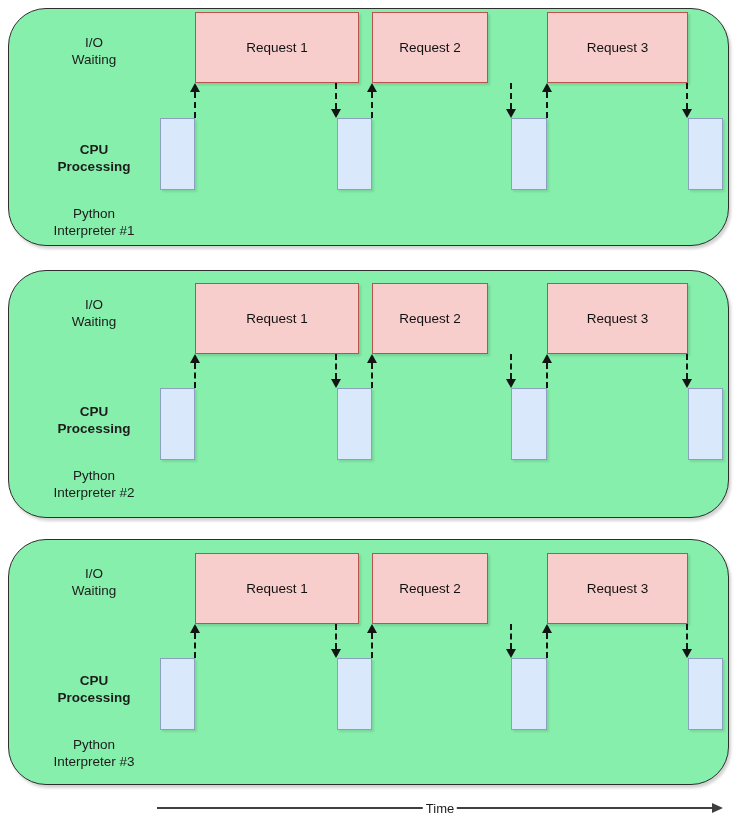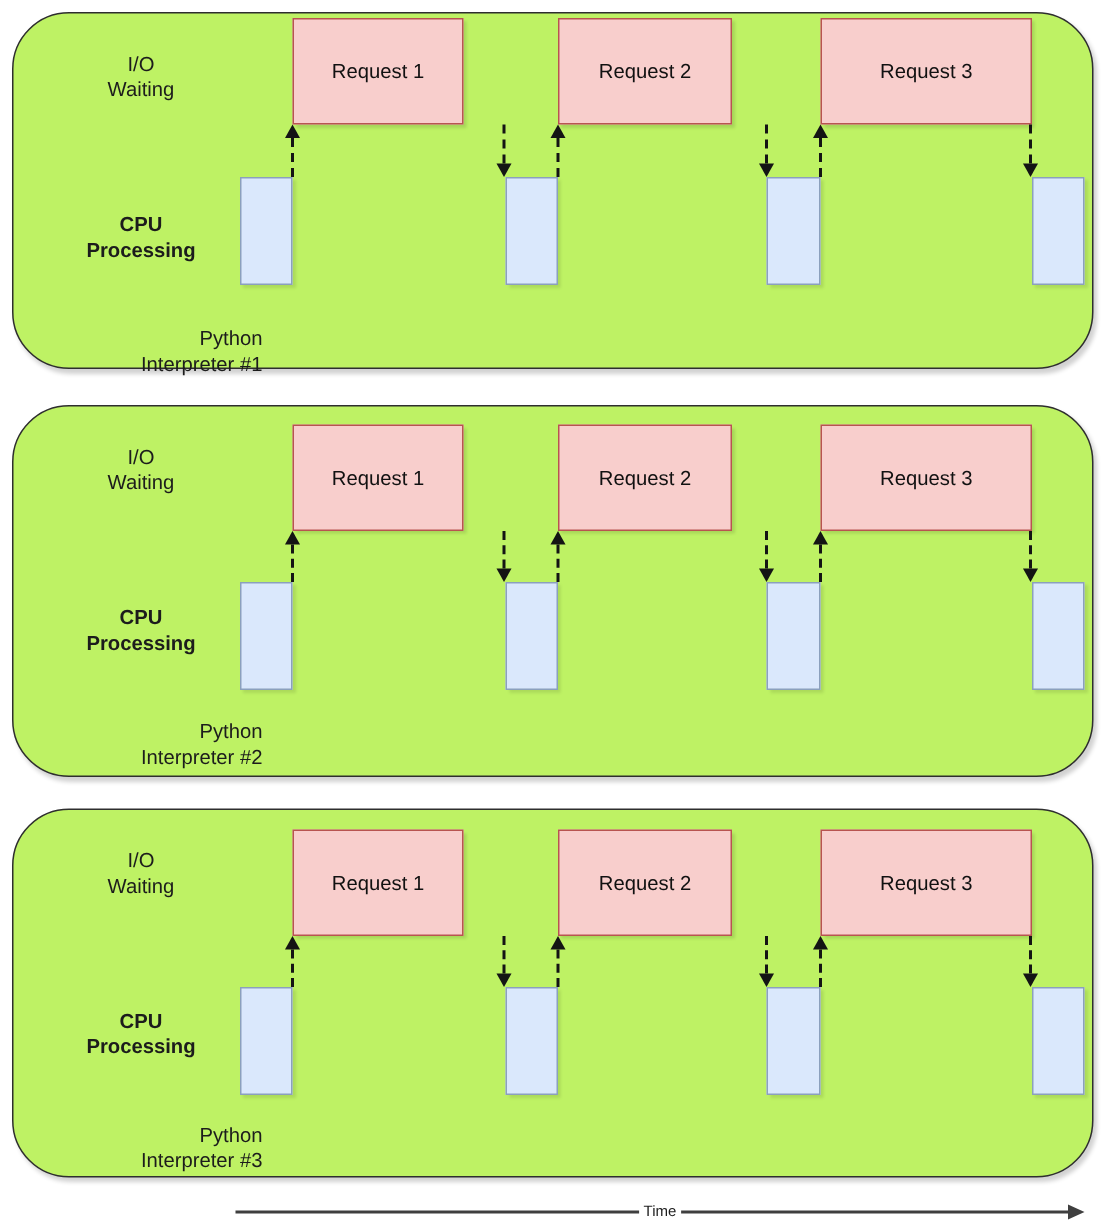--- a/index.html
+++ b/index.html
@@ -20,51 +20,51 @@
     color: var(--text);
     position: relative;
     overflow: hidden;
   }
   .canvas { position: absolute; inset: 0; }
 
   
   .panel {
     position: absolute;
     left: 8px; width: 721px;
-    background: #bef264;
+    background: #86efac;
     border: 1.5px solid var(--panel-border);
     border-radius: 38px;
     box-shadow: 2px 3px 3px rgba(0,0,0,0.18);
   }
   .p1 { top: 8px;   height: 238px; --rt: 3px;  --bt: 109px; }
   .p2 { top: 270px; height: 248px; --rt: 12px; --bt: 117px; }
   .p3 { top: 539px; height: 246px; --rt: 13px; --bt: 118px; }
 
   
   .lbl {
     position: absolute; left: 4px; width: 162px;
     text-align: center;
     font-size: 13.5px; line-height: 16.5px;
     color: var(--text);
     white-space: pre-line;
   }
   .lbl.io   { top: 26px; }
   .lbl.cpu  { top: 133px; font-weight: bold; }
-  .lbl.name { top: 209px; text-align: right; }
+  .lbl.name { top: 197px; }
 
   
   .req {
     position: absolute; top: var(--rt); height: 71px;
     background: var(--request-fill);
     border: 1px solid var(--request-border);
     box-shadow: 2px 2px 2px rgba(0,0,0,0.12);
     display: flex; align-items: center; justify-content: center;
     font-size: 13.5px; color: #111;
   }
-  .r1 { left: 186px; width: 114px; text-align: center; }
+  .r1 { left: 186px; width: 164px; text-align: center; }
   .r2 { left: 363px; width: 116px; }
   .r3 { left: 538px; width: 141px; text-align: right; }
 
   
   .cpu-block {
     position: absolute; top: var(--bt); height: 72px;
     background: var(--cpu-fill);
     border: 1px solid var(--cpu-border);
     box-shadow: 2px 2px 2px rgba(0,0,0,0.10);
   }
@@ -105,21 +105,21 @@
   .time-axis .time-head {
     position: absolute; right: 0; top: -4px;
     width: 0; height: 0;
     border-top: 5px solid transparent; border-bottom: 5px solid transparent;
     border-left: 11px solid var(--axis);
   }
   .time-axis .time-label {
     position: absolute; left: 50%; top: 1px;
     transform: translate(-50%, -50%);
     background: #ffffff; padding: 0 3px;
-    font-size: 10px; color: var(--text);
+    font-size: 13px; color: var(--text);
   }
 </style>
 </head>
 <body>
 
 <div class="canvas">
 
   <section class="panel p1">
     <div class="lbl io">I/O
 Waiting</div>

